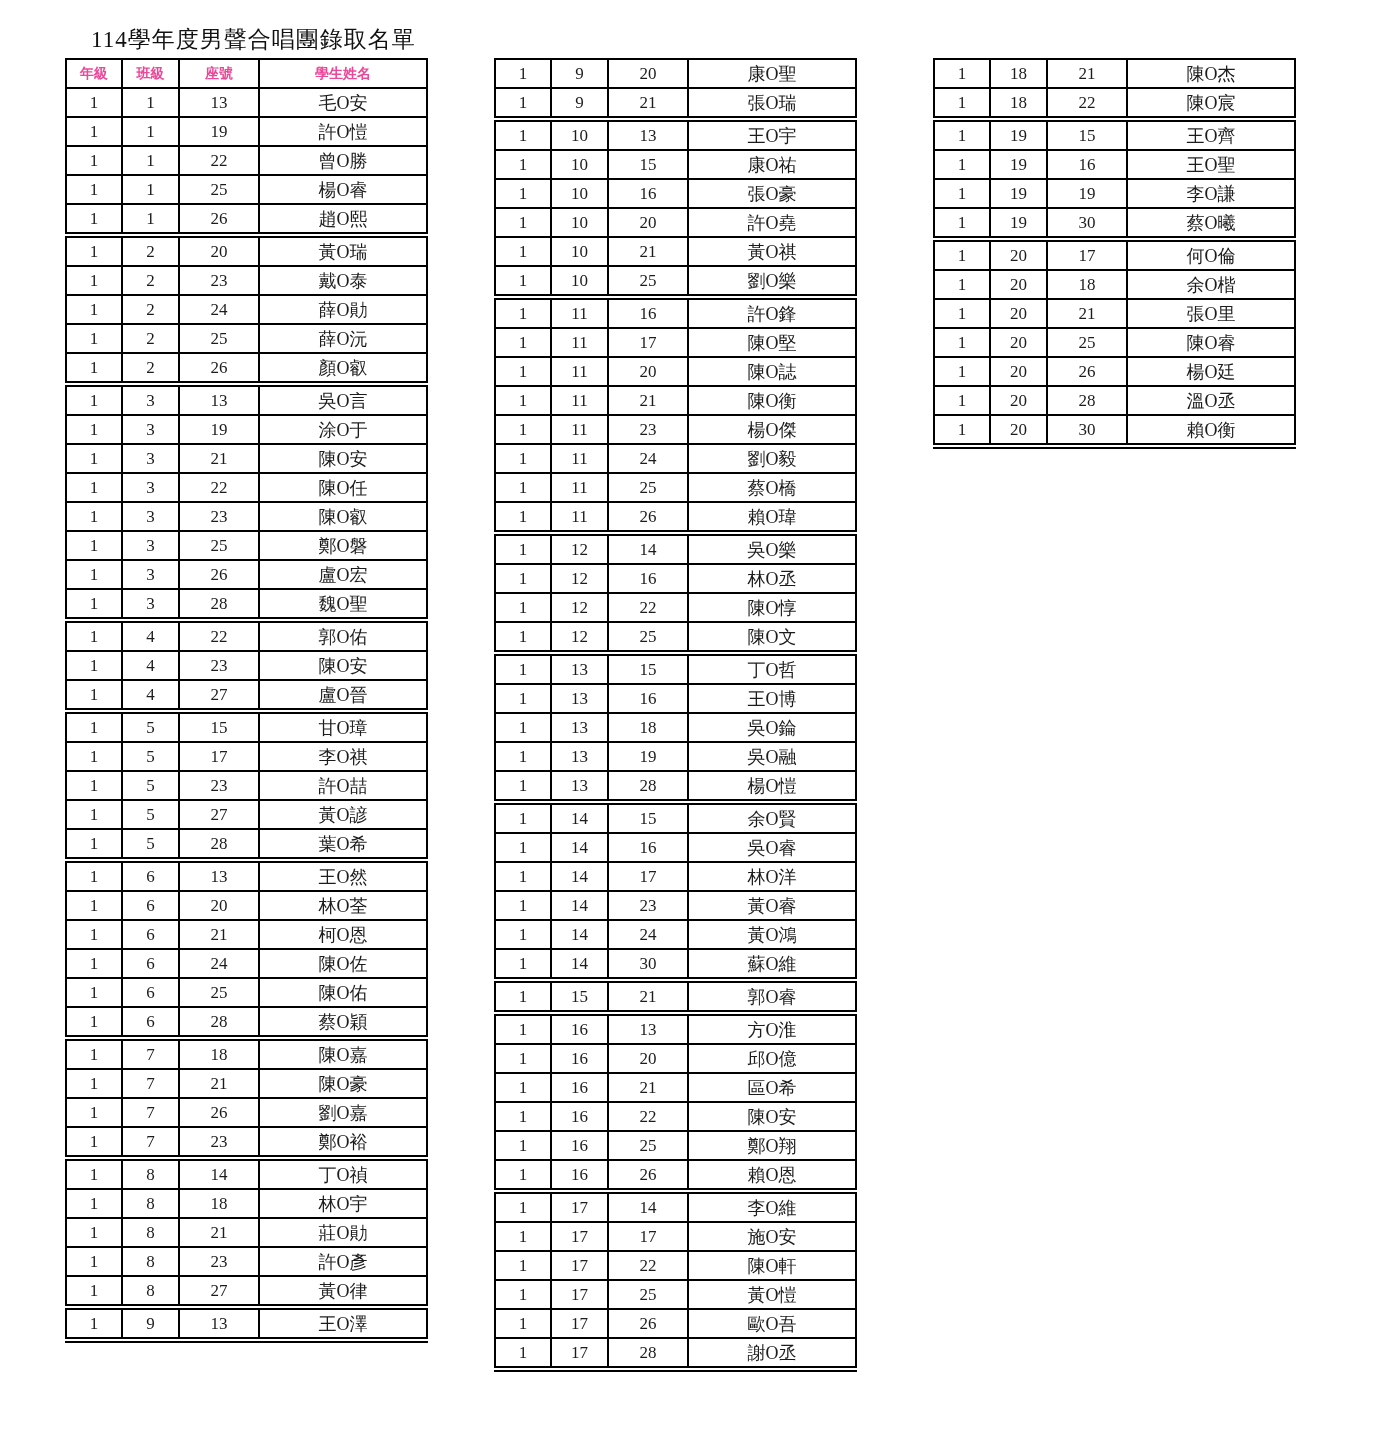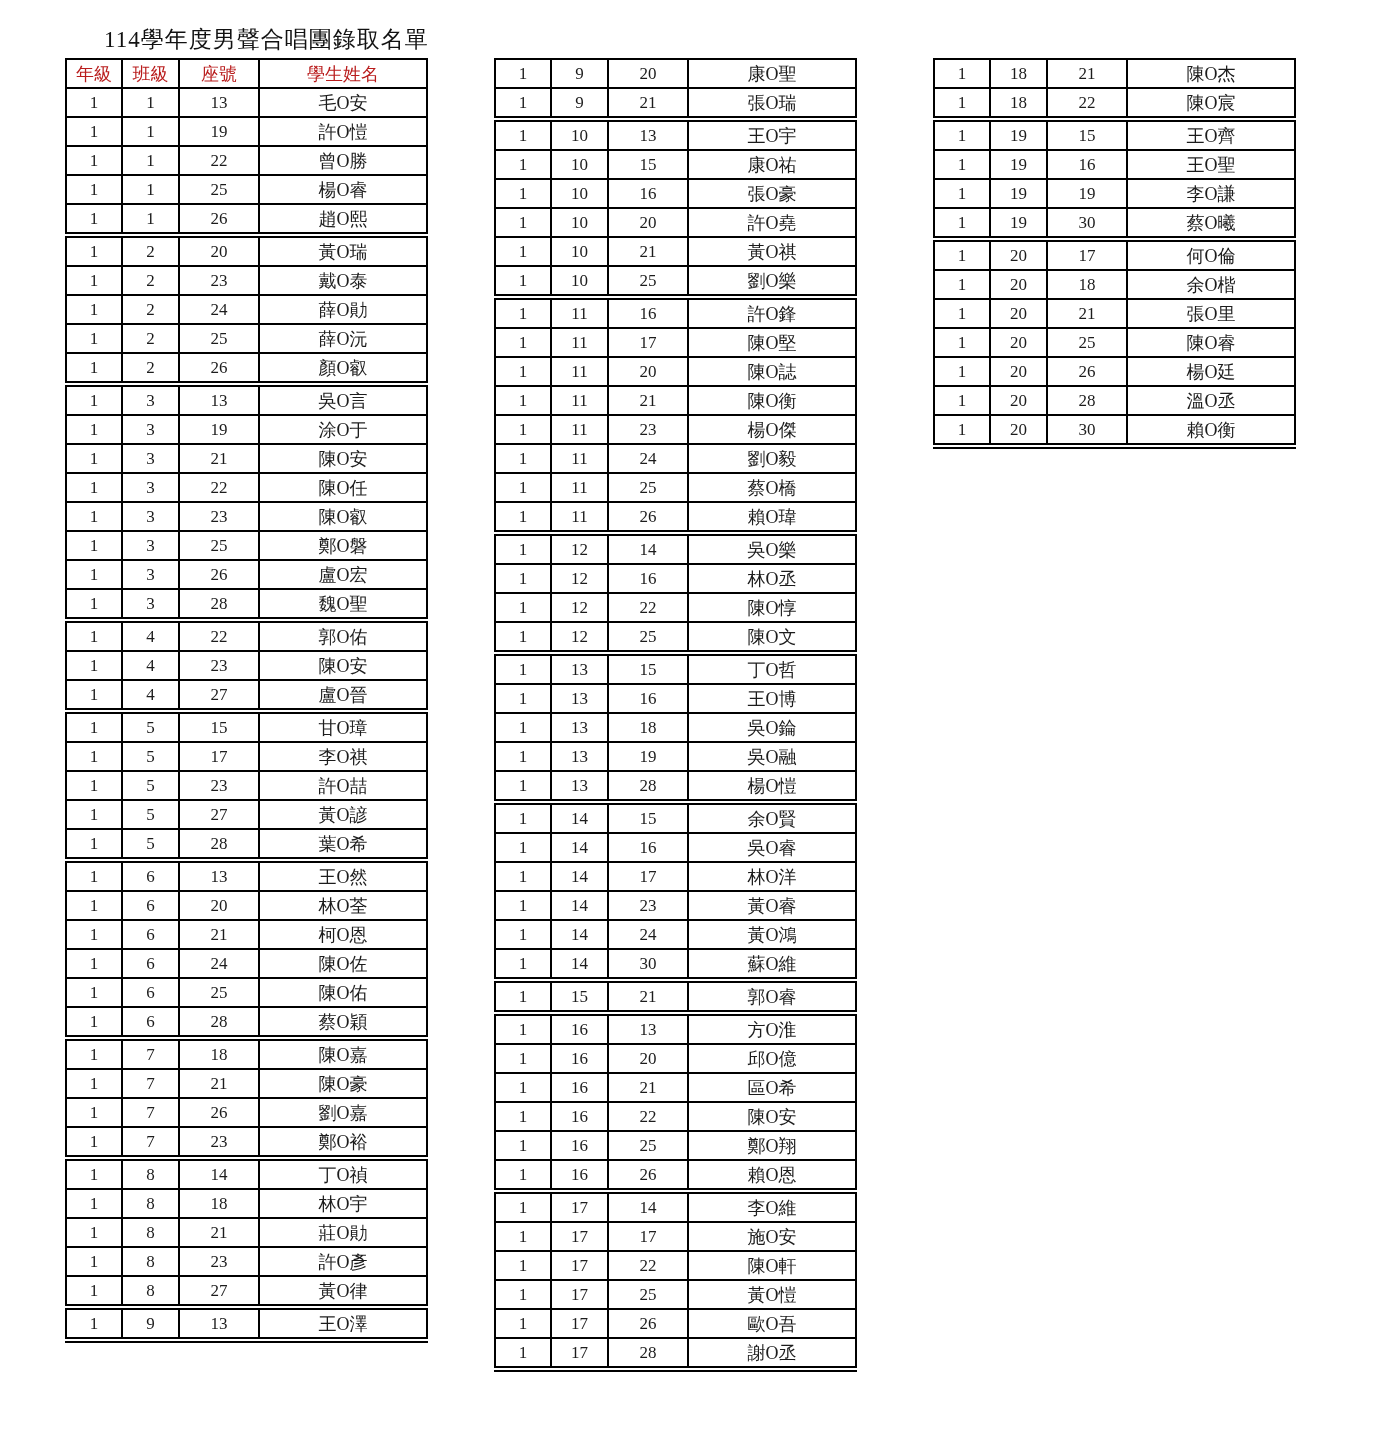--- a/index.html
+++ b/index.html
@@ -15,21 +15,21 @@
   }
   .canvas {
     position: relative;
     width: 1375px;
     height: 1443px;
     background: #ffffff;
     overflow: hidden;
   }
   .doc-title {
     position: absolute;
-    left: 104px;
+    left: 91px;
     top: 24px;
     font-size: 23px;
     letter-spacing: 1px;
     color: #111111;
     white-space: nowrap;
   }
   table.roster {
     position: absolute;
     top: 58px;
     border-collapse: collapse;
@@ -47,23 +47,23 @@
     height: 27px;
     padding: 0;
     text-align: center;
     vertical-align: middle;
     font-size: 17px;
     color: #1c1c1c;
     overflow: hidden;
     white-space: nowrap;
   }
   table.roster th {
-    font-weight: normal;
-    font-size: 18px;
-    color: #b91c1c;
+    font-weight: bold;
+    font-size: 14px;
+    color: #ec4899;
   }
   table.roster td.c-name { font-size: 18px; }
 
   
   table.roster tr.group-start td { border-top: 6px double #000000; }
   
   table.roster tr.last-row td { border-bottom: 6px double #000000; }
 </style>
 </head>
 <body>

